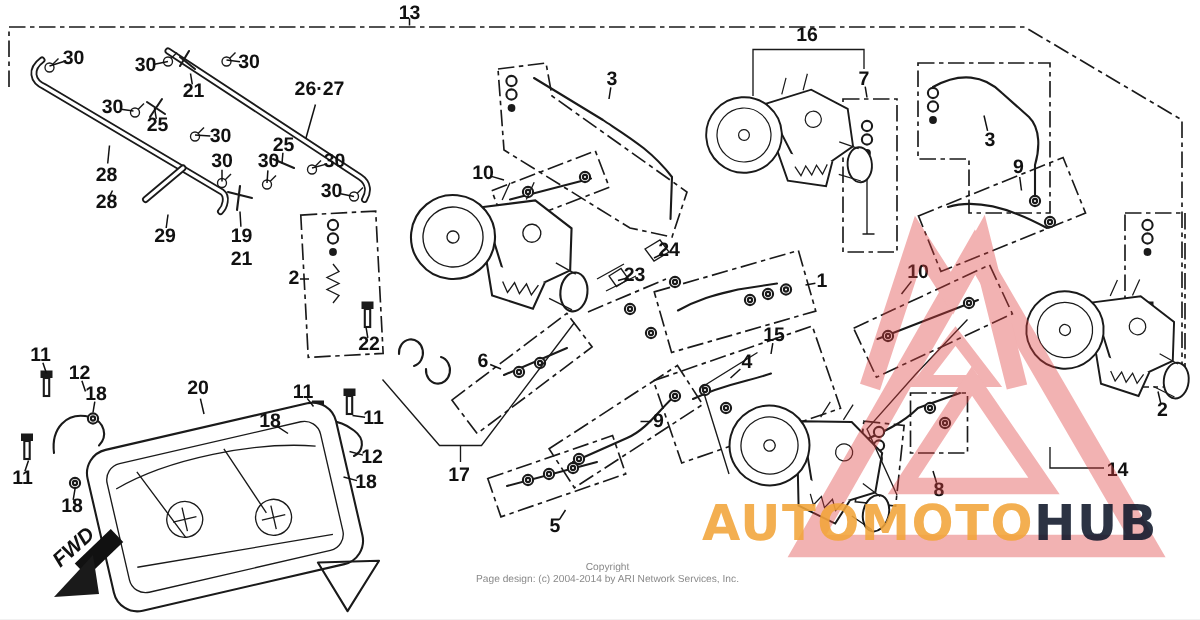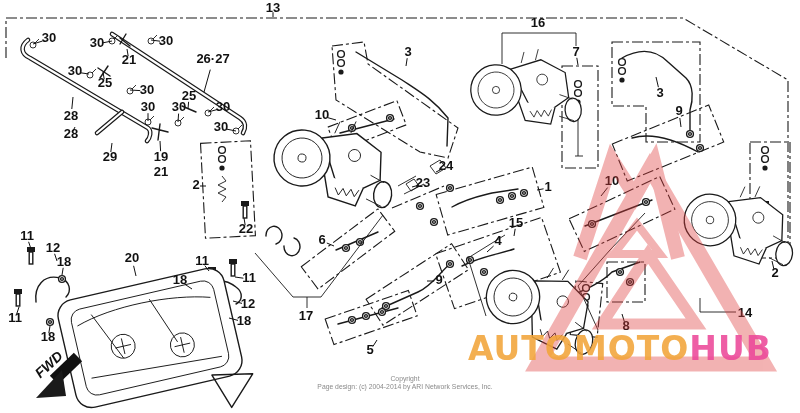--- a/index.html
+++ b/index.html
@@ -13,21 +13,21 @@
   .chain{stroke:#1a1a1a;fill:none;stroke-width:1.1;stroke-dasharray:11 3 3 3;}
   .hose{stroke:#1a1a1a;fill:none;stroke-width:4.6;stroke-linecap:round;stroke-linejoin:round;}
   .hosein{stroke:#ffffff;fill:none;stroke-width:2.2;stroke-linecap:round;stroke-linejoin:round;}
   .part-num{font-family:"Liberation Sans",sans-serif;font-weight:bold;font-size:13px;fill:#111;}
   .leader{stroke:#111;stroke-width:1;}
   
   .wm-text{position:absolute;left:468px;top:332px;width:332px;white-space:nowrap;
            font-family:"DejaVu Sans",sans-serif;font-weight:bold;font-size:33px;
            letter-spacing:1px;line-height:33px;opacity:.88;pointer-events:none;}
   .wm-orange{color:#f2a53a;}
-  .wm-gray{color:#ec4899;}
+  .wm-gray{color:#0f172a;}
   .copyright{position:absolute;left:240px;top:375px;width:330px;text-align:center;
              color:#8a8a8a;font-size:6.8px;line-height:7.6px;pointer-events:none;}
   .fwd-text{font-family:"Liberation Sans",sans-serif;font-weight:bold;font-style:italic;
             font-size:14px;fill:#111;}
 </style>
 </head>
 <body>
 
 <div class="stage">
 

